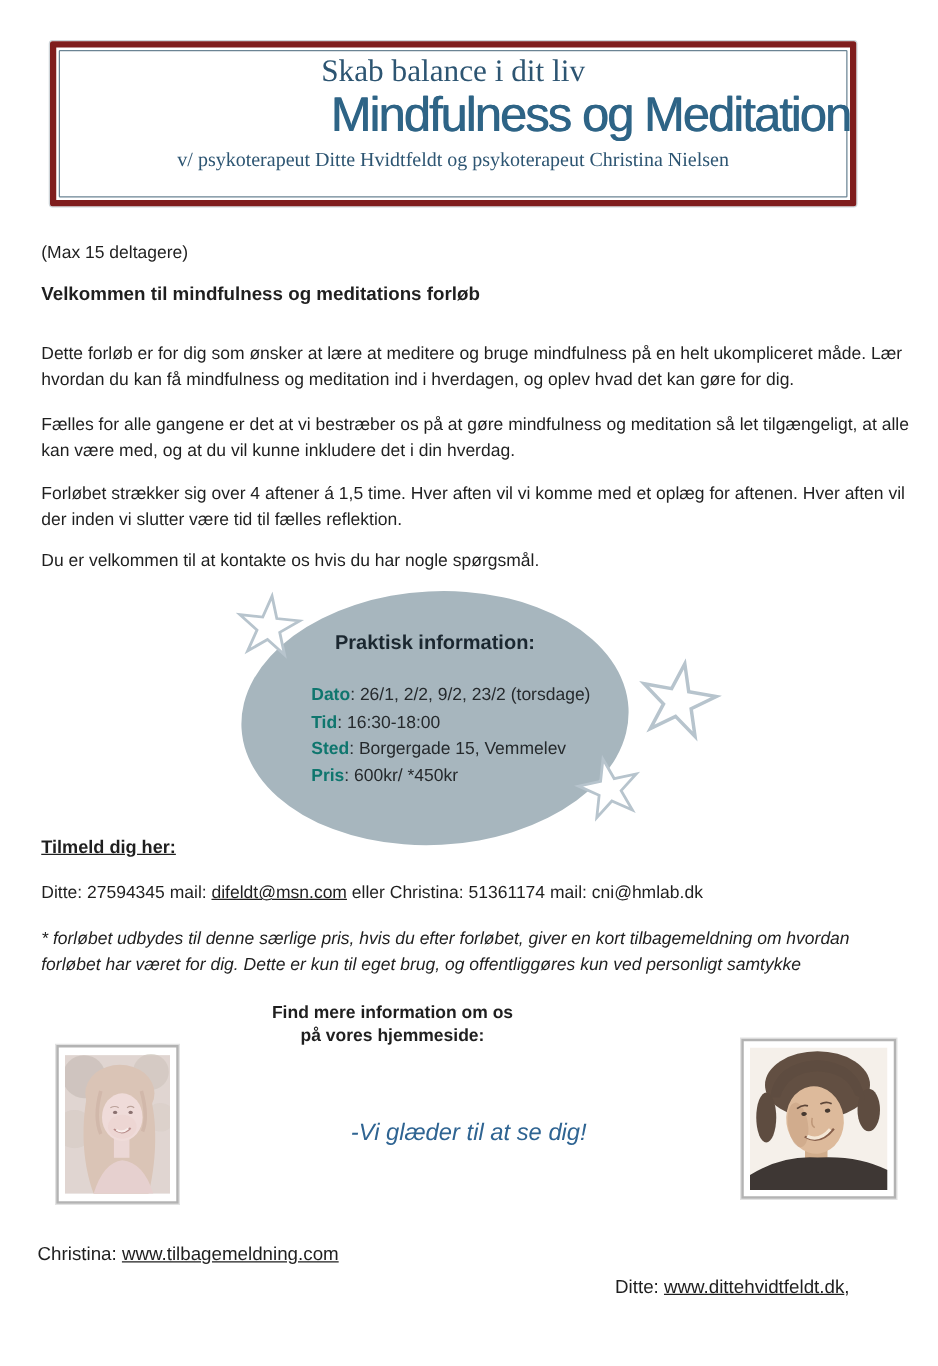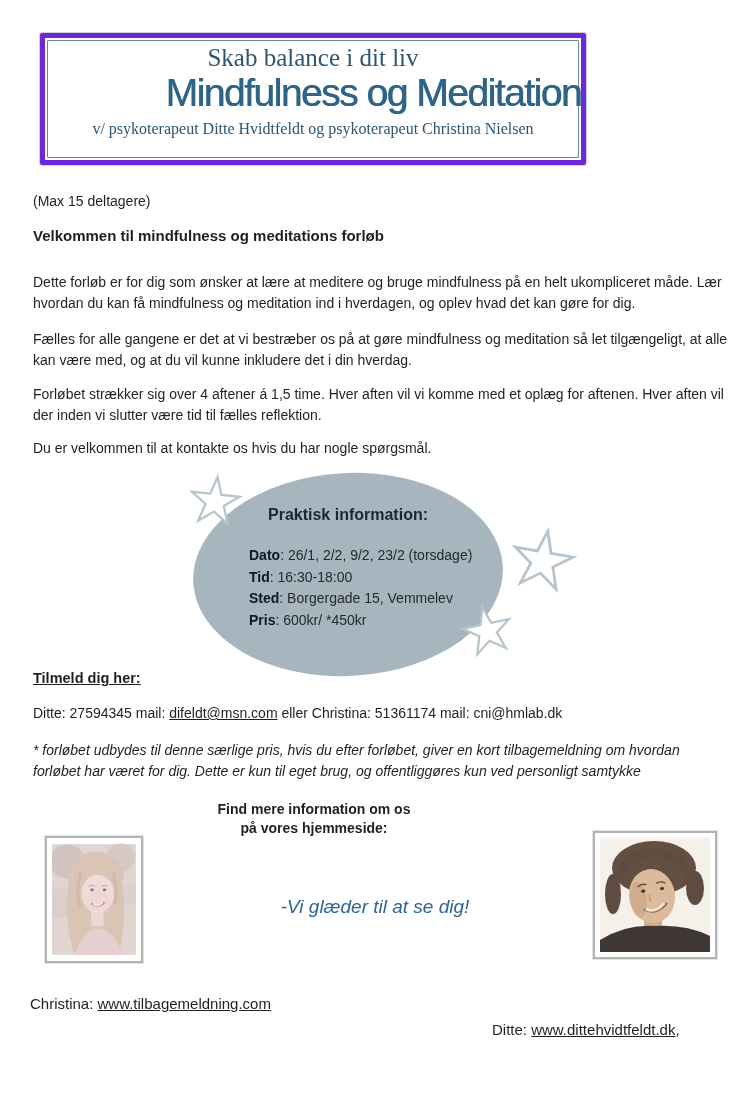--- a/index.html
+++ b/index.html
@@ -1,21 +1,21 @@
 <!DOCTYPE html>
 <html><head>
 <meta charset="utf-8">
 <style>
   html,body{margin:0;padding:0;background:#ffffff;}
   .page{position:relative;width:750px;height:1093px;background:#ffffff;overflow:hidden;
         font-family:"Liberation Sans",sans-serif;color:#1f1f1f;}
 
   
-  .header-box{position:absolute;left:40px;top:33px;width:546px;height:132px;
-              border:5px solid #6d28d9;border-radius:2px;box-sizing:border-box;
+  .header-box{position:absolute;left:40px;top:33px;width:645px;height:132px;
+              border:5px solid #7f1d1d;border-radius:2px;box-sizing:border-box;
               box-shadow:0 0 0 1px rgba(61,87,102,.25);}
   .header-inner{position:absolute;inset:2px;border:1px solid #6b8494;border-radius:1px;}
   .tagline{position:absolute;left:0;right:0;top:6px;text-align:center;
            font-family:"Liberation Serif",serif;font-size:25px;color:#2d5572;}
   .main-title{position:absolute;left:0;right:0;top:33px;text-align:right;
               font-weight:400;font-size:39px;letter-spacing:-1.5px;color:#2e6486;
               text-shadow:.6px 0 0 #2e6486;}
   .subtitle{position:absolute;left:0;right:0;top:82px;text-align:center;
             font-family:"Liberation Serif",serif;font-size:16px;color:#2d5572;}
 
@@ -29,21 +29,21 @@
   .info-ellipse{position:absolute;left:193px;top:473px;width:310px;height:203px;
                 background:#a7b6be;border-radius:50%;transform:rotate(-3deg);z-index:1;}
   .star{position:absolute;z-index:2;}
   .star1{left:186px;top:473px;width:58px;height:58px;transform:rotate(6deg);}
   .star2{left:507px;top:526px;width:71px;height:71px;transform:rotate(10deg);}
   .star3{left:459px;top:603px;width:57px;height:57px;transform:rotate(-12deg);}
   .pi-title{position:absolute;left:193px;top:506px;width:310px;z-index:3;text-align:center;
             font-weight:bold;font-size:16px;color:#1b2730;}
   .pi-items{position:absolute;left:249px;top:545px;z-index:3;font-size:14px;
             line-height:21.5px;color:#25292c;}
-  .pi-items b{color:#0f172a;}
+  .pi-items b{color:#0f766e;}
 
   
   .signup-heading{top:668px;font-weight:bold;font-size:14.5px;text-decoration:underline;}
   .contact-line{top:703px;}
   .contact-line a{color:#1f1f1f;text-decoration:underline;}
   .note{top:740px;font-style:italic;}
 
   
   .find-more{position:absolute;left:0;top:800px;width:628px;text-align:center;
              font-weight:bold;font-size:14px;line-height:19px;}

